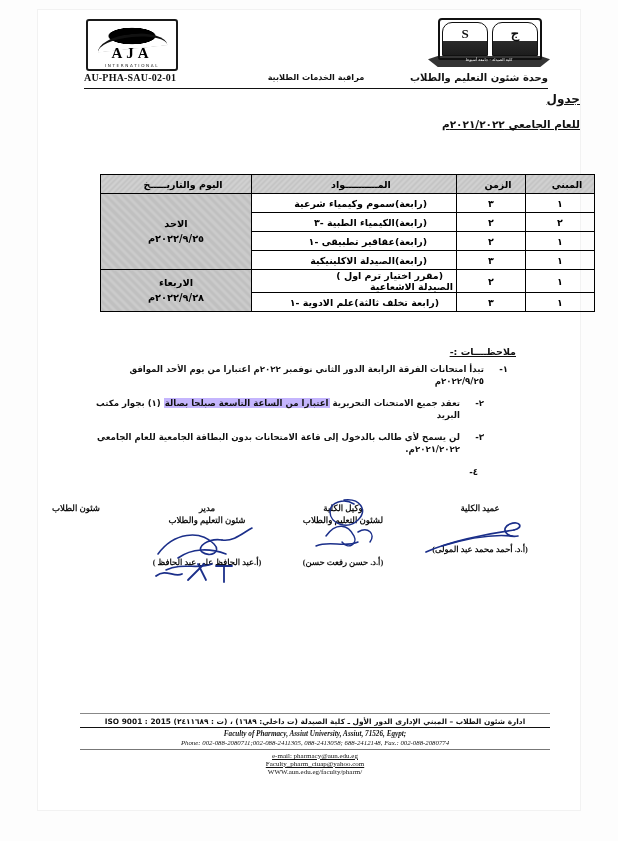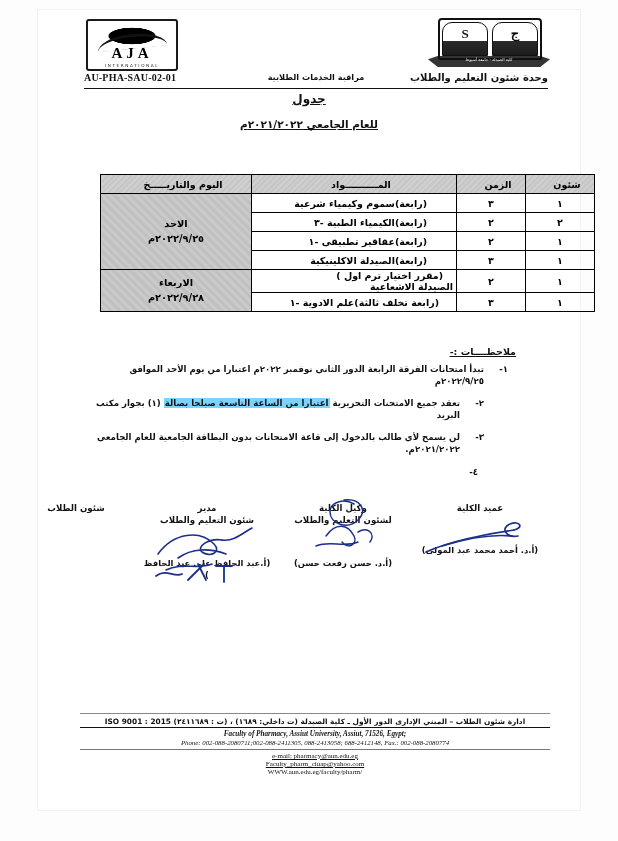--- a/index.html
+++ b/index.html
@@ -177,21 +177,20 @@
     letter-spacing: .2px;
     direction: ltr;
   }
 
   
   .title-block {
     position: absolute;
     left: 0;
     right: 0;
     top: 82px;
-    text-align: center;
   }
   .t-main {
     font-size: 12px;
     font-weight: bold;
     color: #111;
     text-decoration: underline;
     margin-bottom: 12px;
   }
   .t-sub1 {
     font-size: 13.5px;
@@ -274,31 +273,32 @@
     margin-bottom: 11px;
     line-height: 1.35;
   }
   .note .num { flex: 0 0 auto; width: 16px; text-align: right; }
   .note .txt { flex: 1 1 auto; }
   .note.ind-1 { padding-right: 10px; }
   .note.ind-2 { padding-right: 34px; }
   .note.ind-3 { padding-right: 34px; }
   .note.ind-4 { padding-right: 40px; }
   .hl {
-    background: #7dd3fc;
+    background: #c4b5fd;
     padding: 0 1px;
   }
 
   
   .sig-area {
     position: absolute;
     left: 52px;
     right: 40px;
     top: 492px;
     height: 110px;
+    font-family: Liberation Serif, serif;
   }
   .sig {
     position: absolute;
     text-align: center;
     font-size: 8.6px;
     font-weight: bold;
     color: #111;
     line-height: 1.45;
   }
   .sig .role-l1 { display: block; }
@@ -399,21 +399,21 @@
 
     <div class="title-block">
       <div class="t-main">جدول</div>
       <div class="t-sub2">للعام الجامعي ٢٠٢١/٢٠٢٢م</div>
     </div>
 
     <div class="tbl-wrap">
       <table class="sched">
         <thead>
           <tr>
-            <th class="col-count">شئون</th>
+            <th class="col-count">المبني</th>
             <th class="col-time">الزمن</th>
             <th class="col-subj" style="text-align:center">المــــــــــواد</th>
             <th class="col-date">اليوم والتاريـــــخ</th>
           </tr>
         </thead>
         <tbody>
           <tr>
             <td class="col-count">١</td>
             <td class="col-time">٣</td>
             <td class="col-subj">

